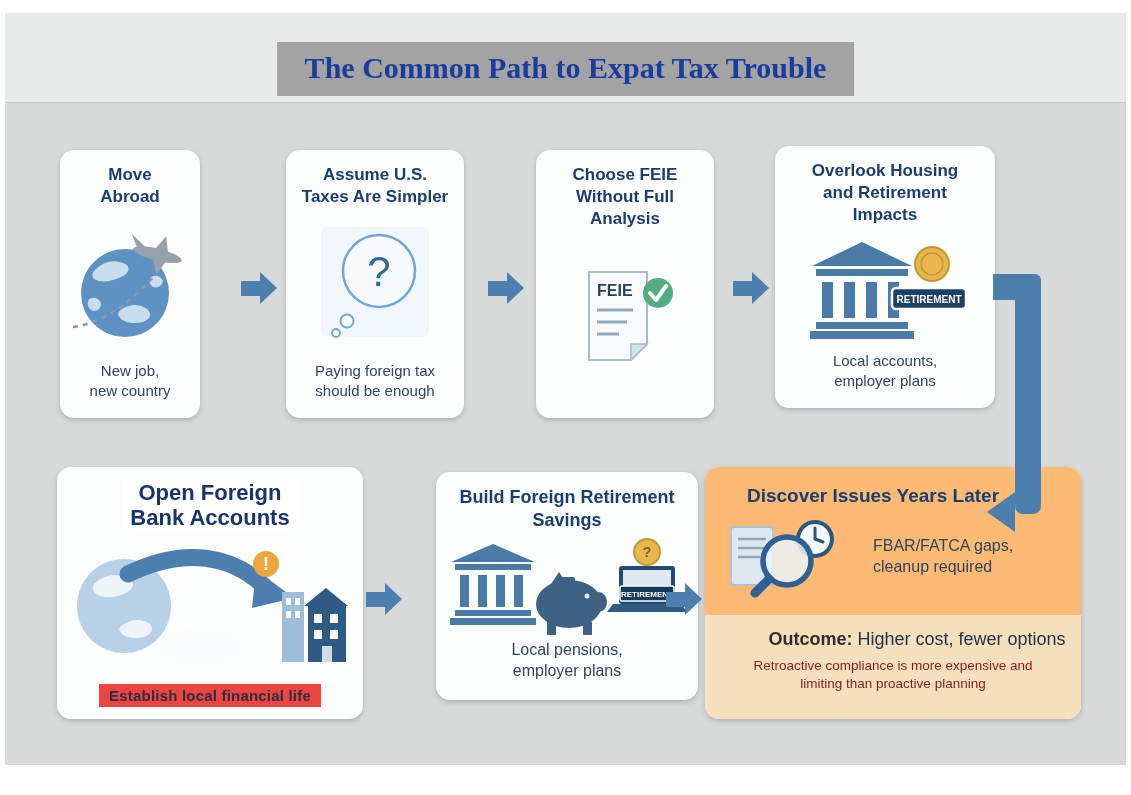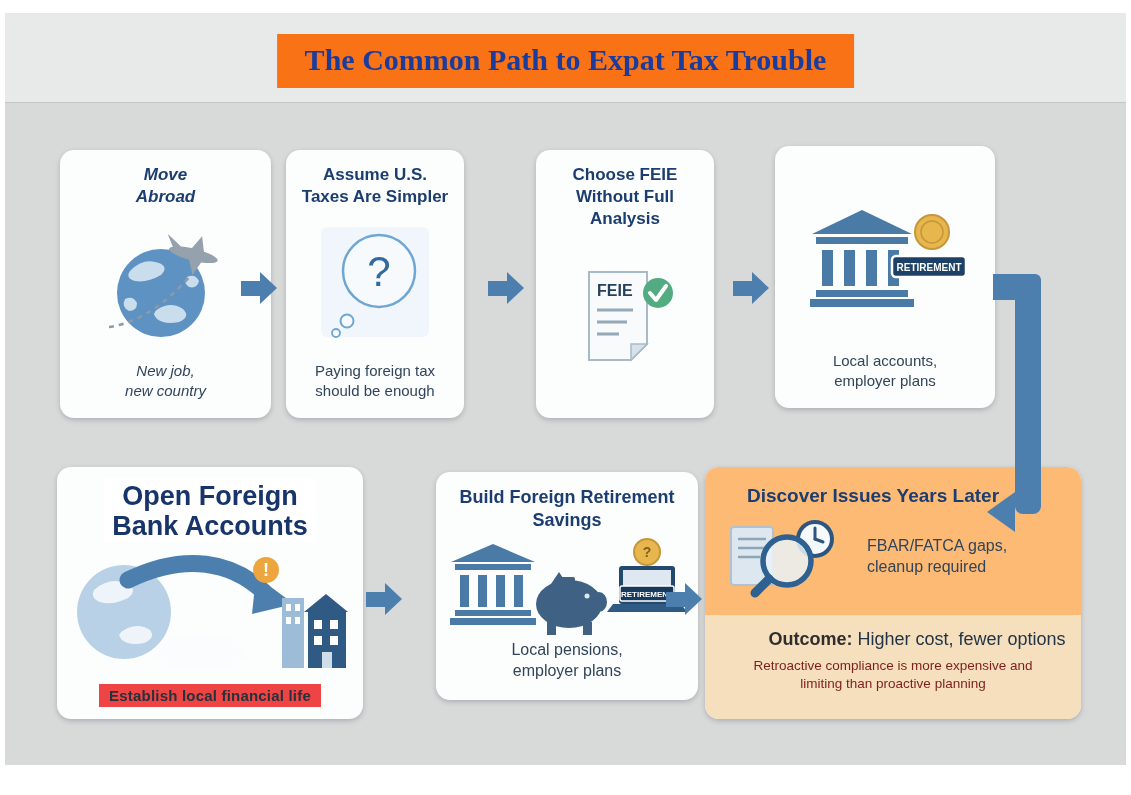--- a/index.html
+++ b/index.html
@@ -2,46 +2,46 @@
 <html><head>
 <meta charset="utf-8">
 <style>
   * { margin:0; padding:0; box-sizing:border-box; }
   html,body { background:#ffffff; }
   body { font-family:"Liberation Sans", sans-serif; }
   .canvas { position:relative; width:1131px; height:795px; background:#ffffff; overflow:hidden; }
   .bg { position:absolute; left:5px; top:13px; width:1121px; height:752px; background:#d8d9d9; }
   .topstrip { position:absolute; left:5px; top:13px; width:1121px; height:90px; background:#e8e9e9; border-bottom:1px solid #c6c7c7; }
 
-  .title-box { position:absolute; left:50%; top:34px; transform:translateX(-50%); background:#f97316; padding:9px 28px 11px; }
+  .title-box { position:absolute; left:50%; top:42px; transform:translateX(-50%); background:#a3a3a3; padding:9px 28px 11px; }
   .title-box h1 { font-family:"Liberation Serif", serif; font-size:30px; font-weight:bold; color:#1a3c9c; white-space:nowrap; }
 
   .card { position:absolute; background:#fcfdfd; border-radius:14px; box-shadow:0 2px 5px rgba(60,70,85,.28);
           display:flex; flex-direction:column; align-items:center; text-align:center; padding:14px 8px; z-index:1; }
   .card-title { font-weight:bold; color:#1c3d70; font-size:17px; line-height:1.28; white-space:pre-line; }
   .card-sub { color:#31455a; font-size:15px; line-height:1.3; white-space:pre-line; padding-bottom:4px; }
   .icon-wrap { flex:1; display:flex; align-items:center; justify-content:center; }
 
-  .c1 { left:60px;  top:150px; width:211px; height:268px;font-style:italic; }
+  .c1 { left:60px;  top:150px; width:140px; height:268px; }
   .c2 { left:286px; top:150px; width:178px; height:268px; }
   .c3 { left:536px; top:150px; width:178px; height:268px; }
   .c4 { left:775px; top:146px; width:220px; height:262px; }
 
   .c5 { left:57px;  top:467px; width:306px; height:252px; padding:12px 8px; }
-  .c5 .card-title { font-size:27px; line-height:1.12; color:#17356b; background:#fff; padding:2px 8px; }
+  .c5 .card-title { font-size:22px; line-height:1.12; color:#17356b; background:#fff; padding:2px 8px; }
   .c5 .footer { font-weight:bold; font-size:15px; color:#27313c; letter-spacing:.2px; background:#ef4444; padding:3px 10px; }
 
   .c6 { left:400px; top:472px; width:262px; height:228px;margin-left:36px; }
   .c6 .card-title { font-size:18px; }
   .c6 .card-sub { font-size:16px; }
 
   .c7 { left:705px; top:467px; width:376px; height:252px; padding:0; display:block; }
   .c7-top { background:#fdba74; border-radius:14px 14px 0 0; height:148px; }
   .c7-title { font-weight:bold; color:#1c3d70; font-size:19px; padding:18px 60px 6px 20px; text-align:center; }
-  .c7-row { display:flex; align-items:center; gap:22px; padding:0 14px 0 20px; }
+  .c7-row { display:flex; align-items:center; gap:28px; padding:0 14px 0 20px; }
   .c7-sub { font-size:16px; text-align:left; }
   .c7-outcome { background:#f5dfbd; border-radius:0 0 14px 14px; height:104px; padding-top:14px; text-align:center; }
   .outcome-line { font-size:18px; color:#223447;margin-left:48px; }
   .outcome-label { font-weight:bold; color:#2e2e2e; }
   .outcome-detail { font-size:13.5px; color:#7f1d1d; line-height:1.35; white-space:pre-line; margin-top:7px; }
 
   :root { --arrow:#4d7fae; }
   .arrow { position:absolute; display:flex; align-items:center; z-index:4; }
   .arrow .shaft { width:19px; height:15px; background:var(--arrow); }
   .arrow .head  { width:0; height:0; border-left:17px solid var(--arrow); border-top:16px solid transparent; border-bottom:16px solid transparent; }
@@ -118,20 +118,23 @@
         <line x1="28" y1="68" x2="50" y2="68" stroke="#93a8b8" stroke-width="3"></line>
         <g>
           <circle cx="89" cy="27" r="15" fill="#53ab82"></circle>
           <path d="M81 27 L87 34 L97 20" stroke="#fff" stroke-width="4" fill="none" stroke-linecap="round" stroke-linejoin="round"></path>
         </g>
       </svg>
     </div>
   </div>
 
   <div class="card c4">
+    <div class="card-title">Overlook Housing
+and Retirement
+Impacts</div>
     <div class="icon-wrap">
       <svg width="170" height="112" viewBox="0 0 170 112">
         <g fill="#4a7aa6">
           <path d="M12 34 L62 10 L112 34 Z"></path>
           <rect x="16" y="37" width="92" height="7"></rect>
           <rect x="22" y="50" width="11" height="36"></rect>
           <rect x="44" y="50" width="11" height="36"></rect>
           <rect x="66" y="50" width="11" height="36"></rect>
           <rect x="88" y="50" width="11" height="36"></rect>
           <rect x="16" y="90" width="92" height="7"></rect>

